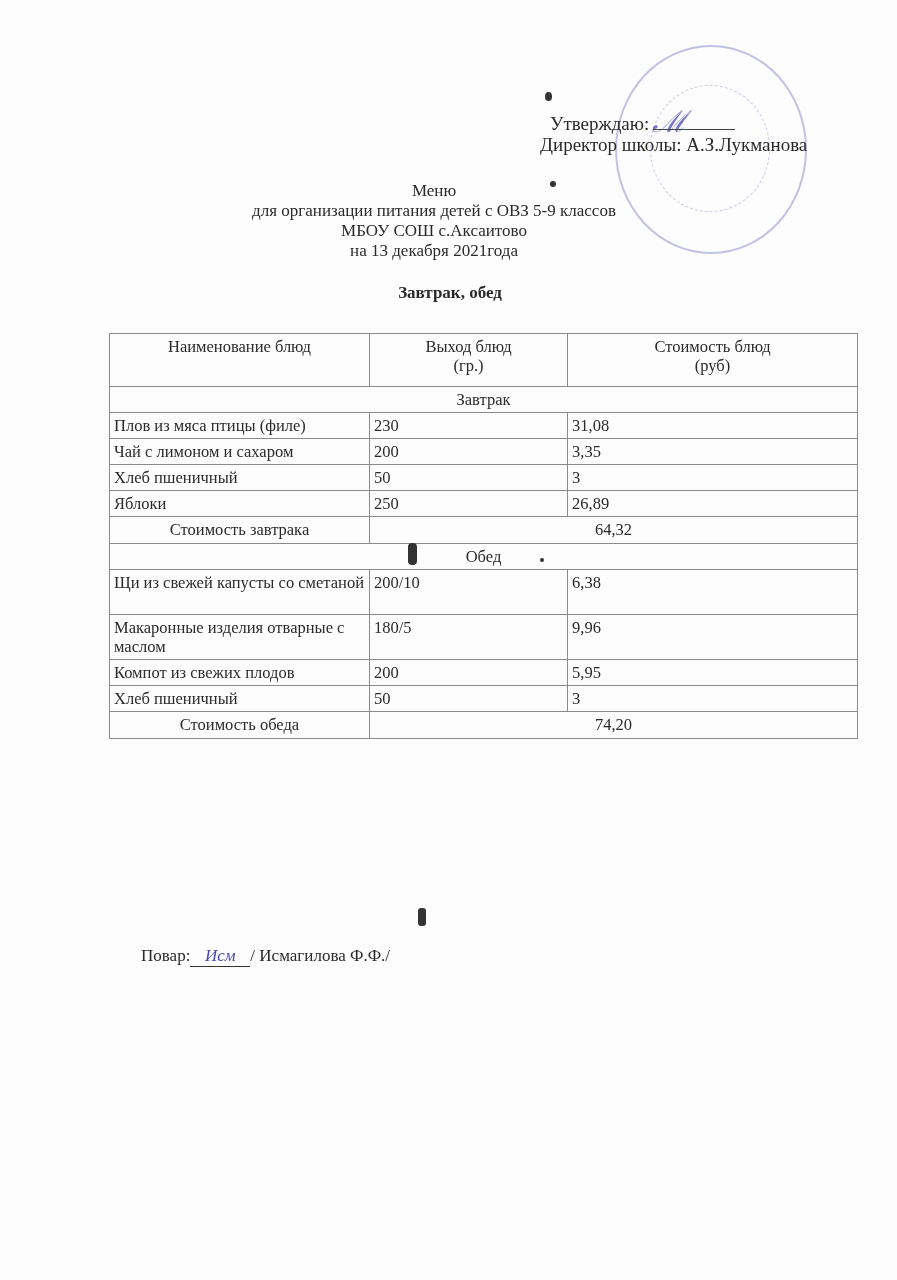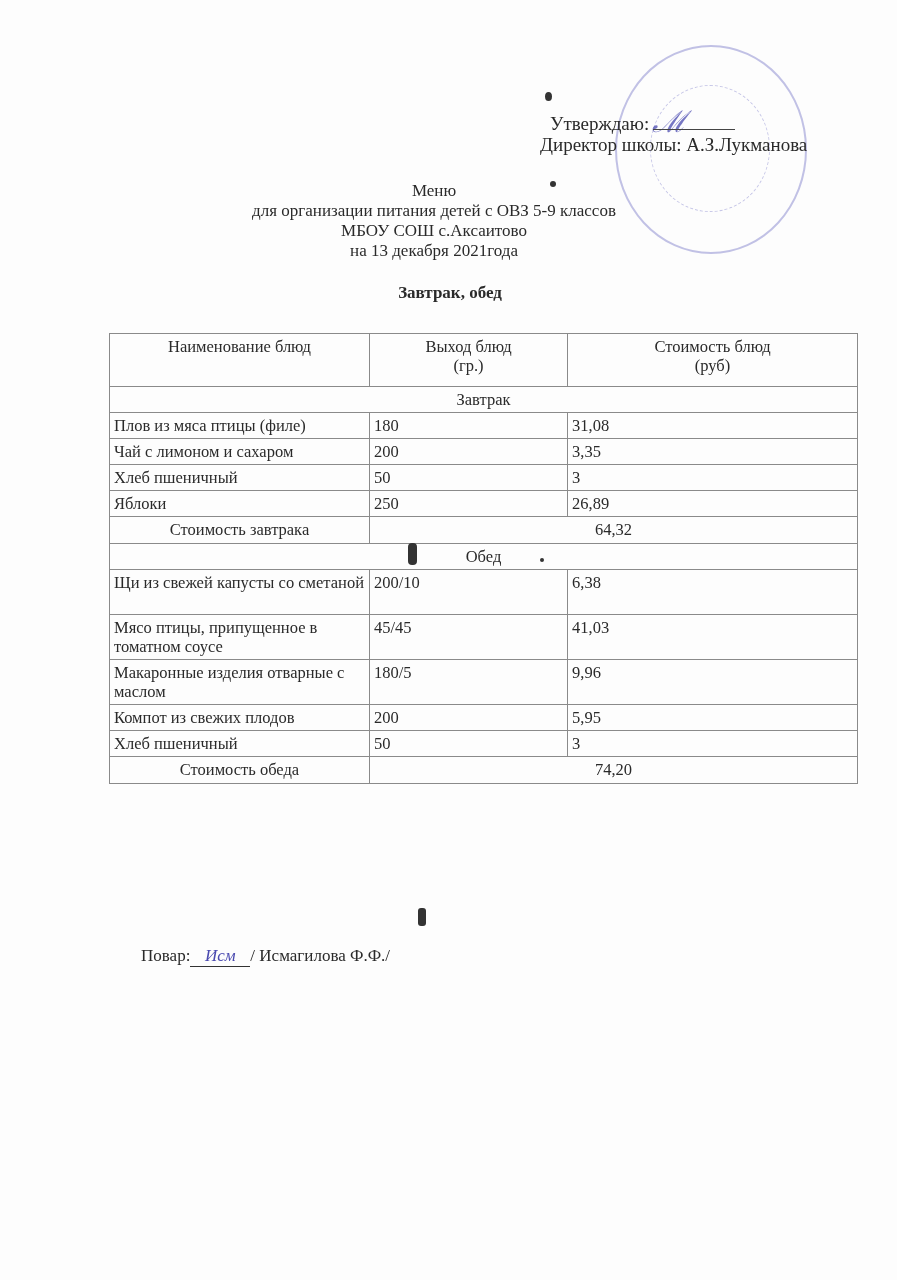--- a/index.html
+++ b/index.html
@@ -91,21 +91,21 @@
       <tr>
     <th class="c1">Наименование блюд</th>
     <th class="c2"><span>Выход блюд</span><br><span>(гр.)</span></th>
     <th><span>Стоимость блюд</span><br><span>(руб)</span></th>
   </tr>
   <tr class="section-row">
     <td colspan="3">Завтрак</td>
   </tr>
   <tr class="row-1">
     <td>Плов из мяса птицы (филе)</td>
-    <td>180</td>
+    <td>230</td>
     <td>31,08</td>
   </tr>
   <tr class="row-1">
     <td>Чай с лимоном и сахаром</td>
     <td>200</td>
     <td>3,35</td>
   </tr>
   <tr class="row-1">
     <td>Хлеб пшеничный</td>
     <td>50</td>
@@ -120,25 +120,20 @@
     <td>Стоимость завтрака</td>
     <td colspan="2">64,32</td>
   </tr>
   <tr class="section-row">
     <td colspan="3">Обед</td>
   </tr>
   <tr class="row-2">
     <td>Щи из свежей капусты со сметаной</td>
     <td>200/10</td>
     <td>6,38</td>
-  </tr>
-  <tr class="row-2">
-    <td>Мясо птицы, припущенное в томатном соусе</td>
-    <td>45/45</td>
-    <td>41,03</td>
   </tr>
   <tr class="row-2">
     <td>Макаронные изделия отварные с маслом</td>
     <td>180/5</td>
     <td>9,96</td>
   </tr>
   <tr class="row-1">
     <td>Компот из свежих плодов</td>
     <td>200</td>
     <td>5,95</td>

